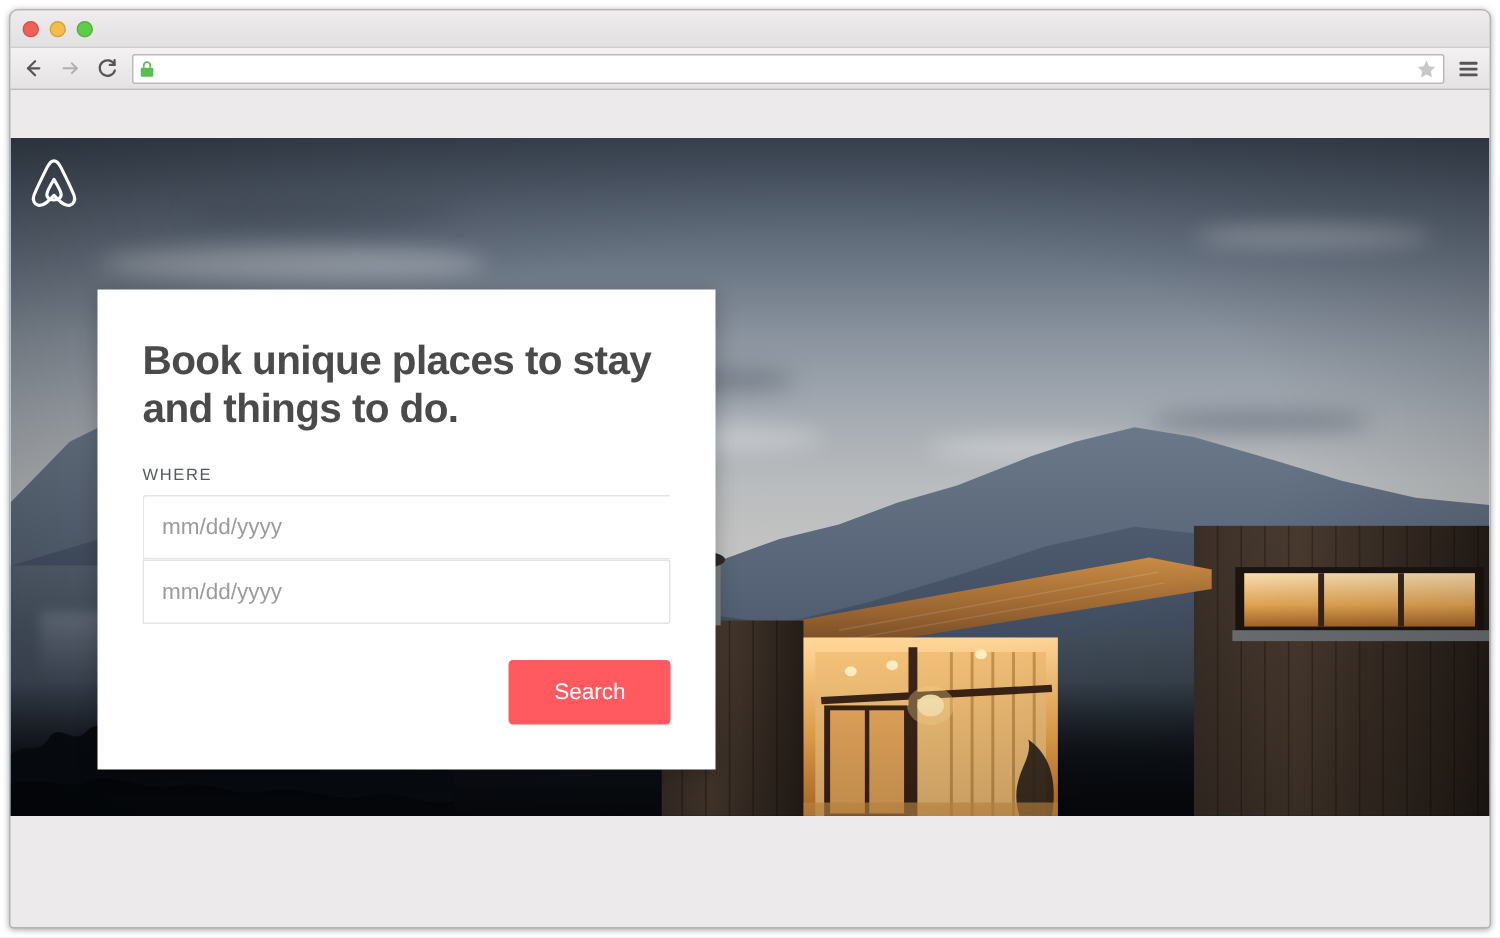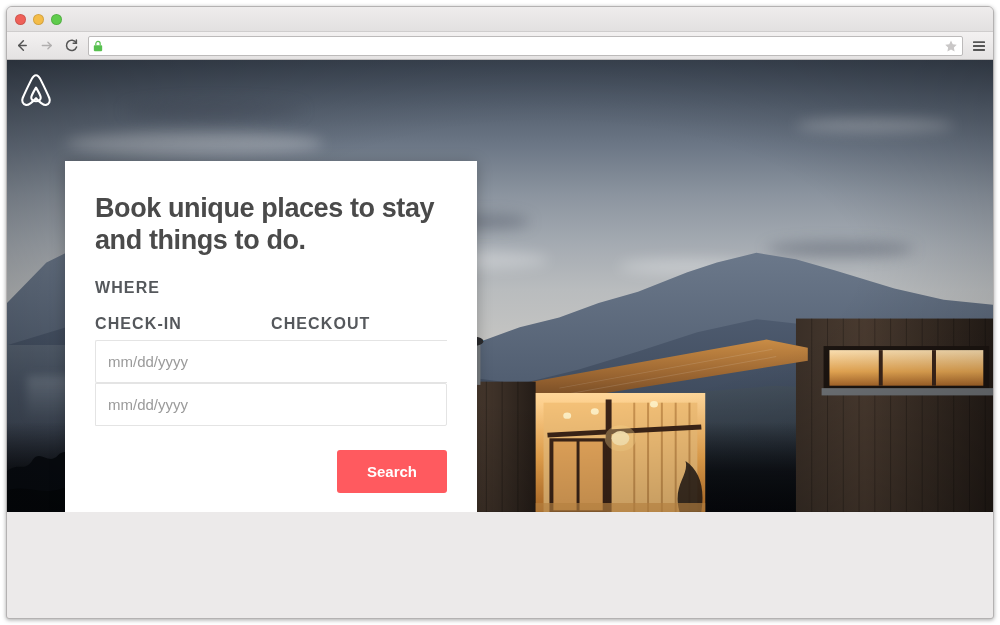--- a/index.html
+++ b/index.html
@@ -94,20 +94,21 @@
   .star-icon { flex: 0 0 auto; width: 14px; height: 14px; color: #c9c7c7; }
   .menu-btn  { flex: 0 0 auto; width: 16px; height: 16px; color: #555; }
 
   
   .viewport {
     position: relative;
     width: 100%;
     height: 452px;
     overflow: hidden;
     background: #7dd3fc;
+    margin-top: 32px;
   }
 
   
   .hero-photo { position: absolute; inset: 0; overflow: hidden; }
 
   .sky {
     position: absolute; left: 0; top: 0; width: 100%; height: 62%;
     background:
       linear-gradient(to bottom,
         #3c4654 0%,
@@ -190,22 +191,22 @@
   .card-title {
     font-size: 27px;
     line-height: 1.18;
     font-weight: bold;
     color: #4a4a4a;
     letter-spacing: -0.4px;
     margin-bottom: 22px;
   }
 
   .field-label {
-    font-size: 16px;
-    font-weight: bold;
+    font-size: 11px;
+    font-weight: normal;
     letter-spacing: 1.1px;
     color: #55585c;
     margin-bottom: 7px;
     text-transform: uppercase;
   }
 
   .text-input {
     width: 100%;
     height: 43px;
     border: 1px solid #e4e4e4;
@@ -253,21 +254,21 @@
     pointer-events: none;
   }
   .chevron svg { display: block; width: 100%; height: 100%; }
 
   .actions { display: flex; justify-content: flex-end; margin-top: 24px; }
   .search-button {
     border: none;
     border-radius: 3px;
     padding: 13px 30px;
     font-size: 15px;
-    font-weight: bold;
+    font-weight: normal;
     color: #ffffff;
     cursor: pointer;
     font-family: "Liberation Sans", sans-serif;
   }
 
   
   .date-labels { display: flex; margin-top: 18px; }
   .date-labels > div { flex: 1 1 50%; }
 </style>
 </head>
@@ -515,24 +516,20 @@
                  C14 29.3 11.9 27.6 12.3 25.1 C12.7 22.8 15.4 18.3 17 15.6 Z"></path>
       </svg>
     </div>
 
     <div class="search-card">
 
       <div class="card-title">Book unique places to stay and things to do.</div>
 
       <div class="field-label">WHERE</div>
 
-      <div class="date-labels">
-        <div class="field-label" style="margin-bottom:0;">CHECK-IN</div>
-        <div class="field-label" style="margin-bottom:0;">CHECKOUT</div>
-      </div>
 
       <div class="dates-row" style="margin-top:7px;flex-direction:column;">
         <div class="date-col">
           <input class="text-input" type="text" placeholder="mm/dd/yyyy" style="">
         </div>
         <div class="date-col">
           <input class="text-input" type="text" placeholder="mm/dd/yyyy" style="">
         </div>
       </div>
 

